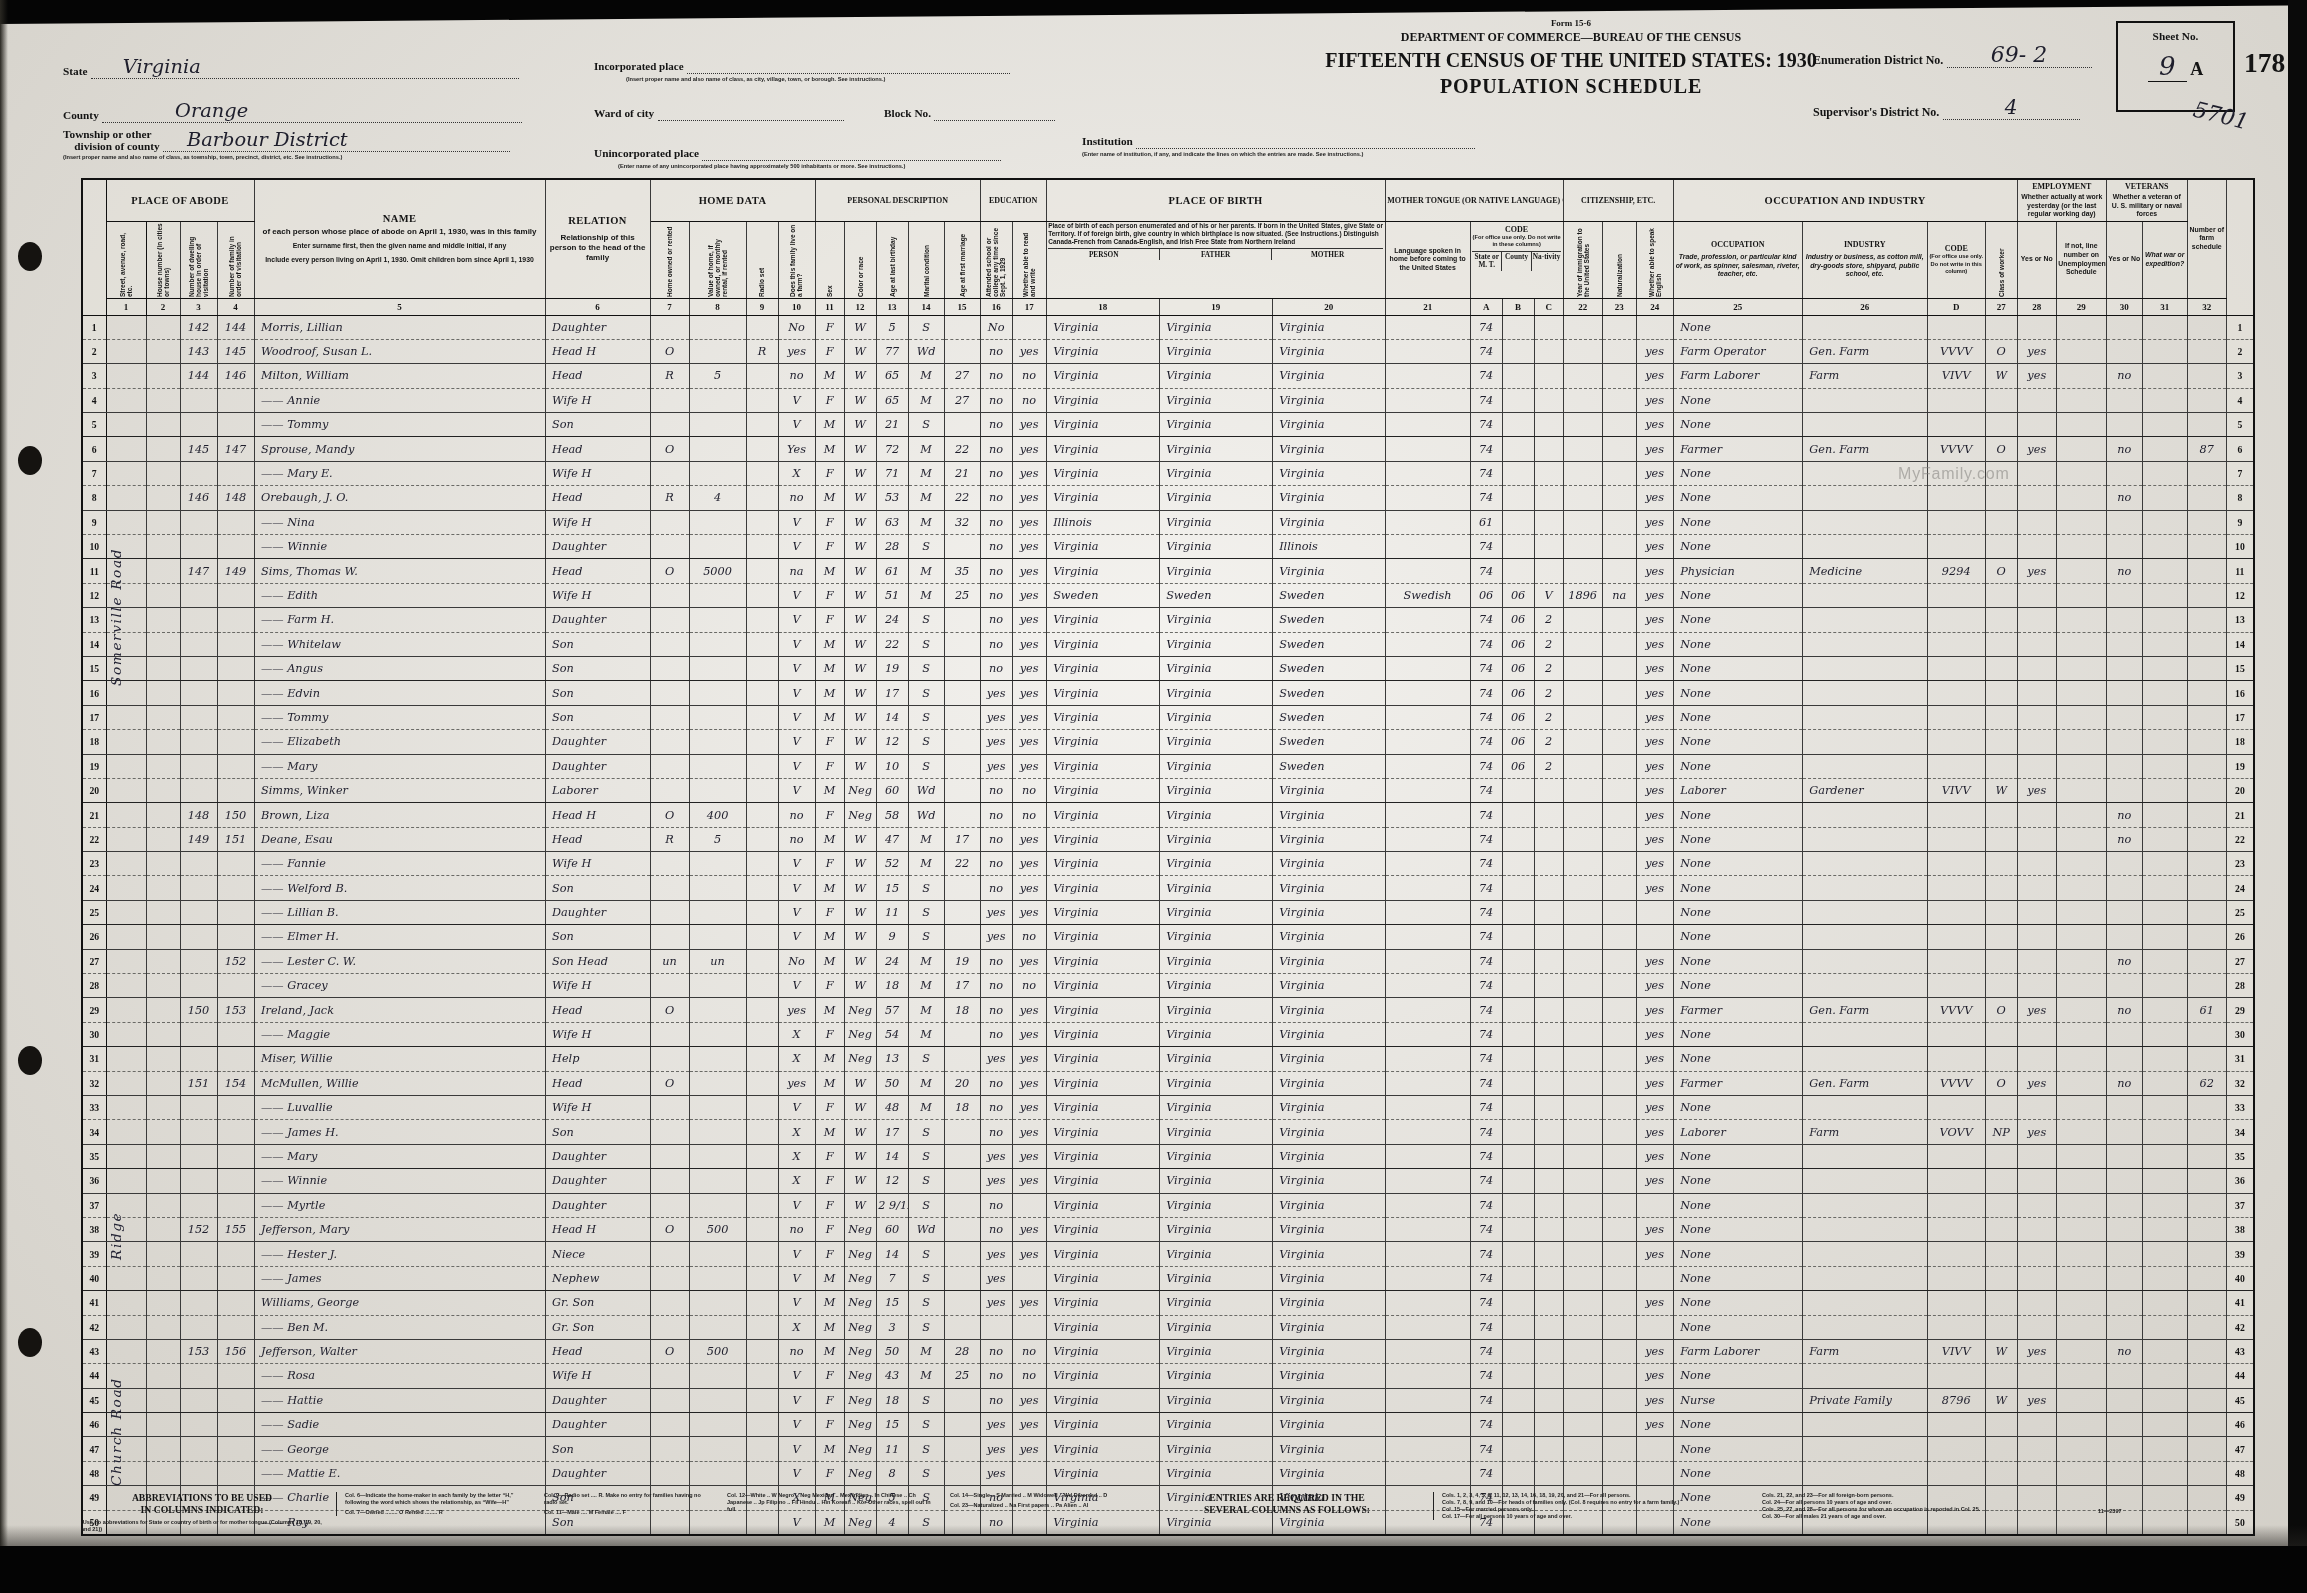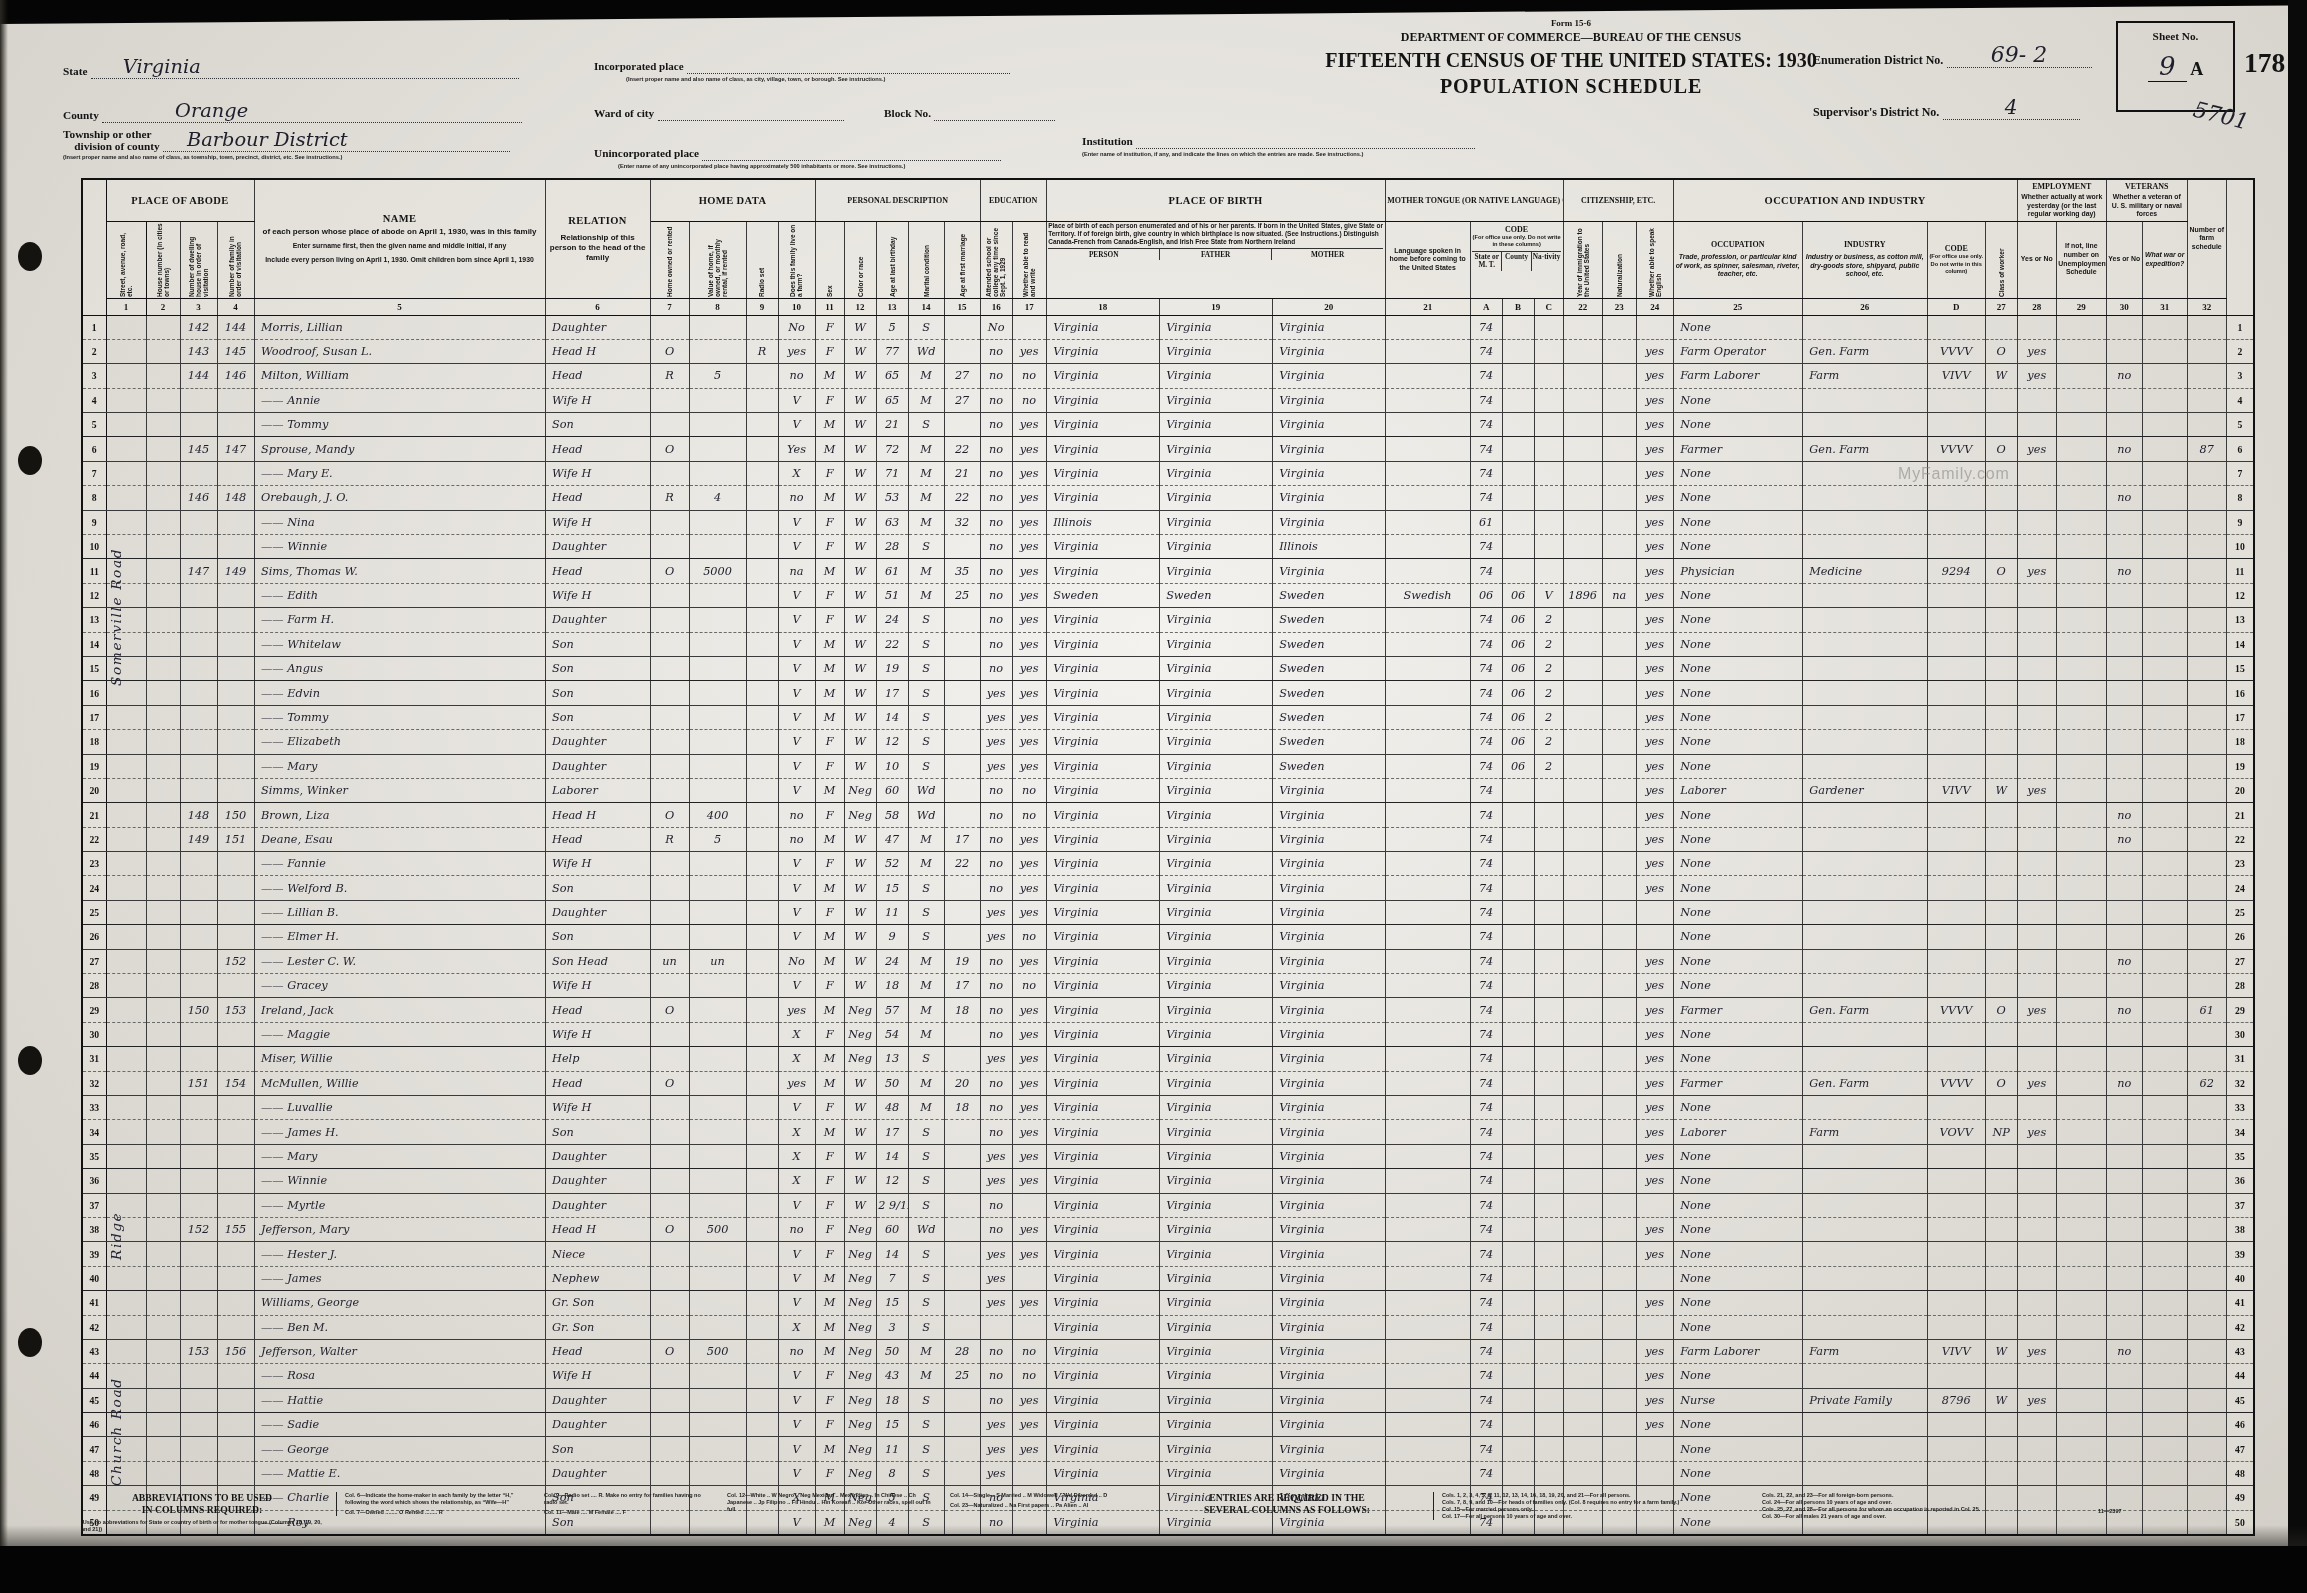--- a/index.html
+++ b/index.html
@@ -2369,21 +2369,21 @@
 
   <div class="street-script" style="left:108px;top:323px;height:363px">Somerville Road</div>
   <div class="street-script" style="left:108px;top:1082px;height:178px">Ridge</div>
   <div class="street-script" style="left:108px;top:1292px;height:194px">Church Road</div>
 
   <div class="wm" style="left:1898px;top:465px">MyFamily.com</div>
 
   <div class="footer-notes">
     <div style="width:242px">
       <div class="ftitle">ABBREVIATIONS TO BE USED</div>
-      <div class="ftitle">IN COLUMNS REQUIRED:</div>
+      <div class="ftitle">IN COLUMNS INDICATED:</div>
       <div class="fsm" style="margin-top:4px">(Use no abbreviations for State or country of birth or for mother tongue (Columns 18, 19, 20, and 21))</div>
     </div>
     <div style="width:186px;border-left:1.2px solid #222;padding-left:8px">
       <div class="fsm">Col. 6—Indicate the home-maker in each family by the letter “H,” following the word which shows the relationship, as “Wife—H”</div>
       <div class="fsm" style="margin-top:3.2px">Col. 7—Owned ........ O    Rented ........ R</div>
     </div>
     <div style="width:170px">
       <div class="fsm">Col. 9—Radio set .... R.  Make no entry for families having no radio set.</div>
       <div class="fsm" style="margin-top:3.2px">Col. 11—Male .... M    Female .... F</div>
     </div>

